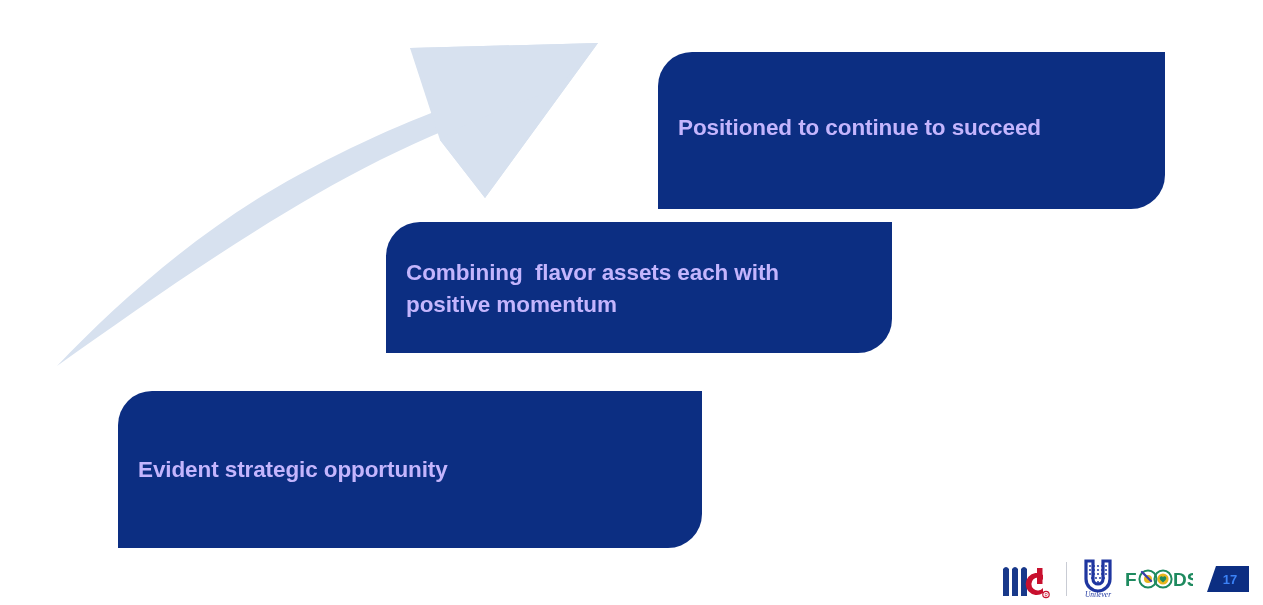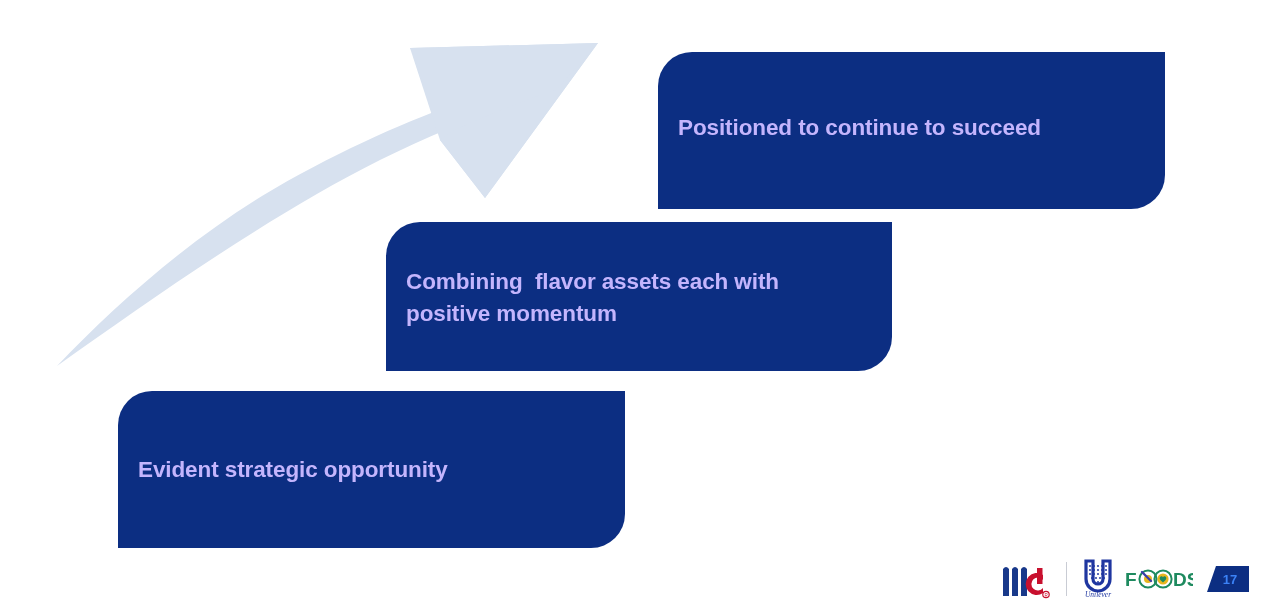--- a/index.html
+++ b/index.html
@@ -58,29 +58,29 @@
     width: 507px;
     height: 157px;
     padding: 0 0 0 20px;
   }
   .callout-top .text-block { margin-top: -6px; padding-left: 0; }
 
   .callout-mid {
     left: 386px;
     top: 222px;
     width: 506px;
-    height: 149px;
+    height: 131px;
     padding: 10px 0 0 20px;
   }
   .callout-mid .text-block { margin-top: -8px; }
 
   .callout-bottom {
     left: 118px;
     top: 391px;
-    width: 507px;
+    width: 584px;
     height: 157px;
     padding: 0 3px 0 20px;
   }
   .callout-bottom .text-block { margin-top: 0px; }
 
   .text-block { padding-left: 0; }
 
   
   .footer {
     position: absolute;

